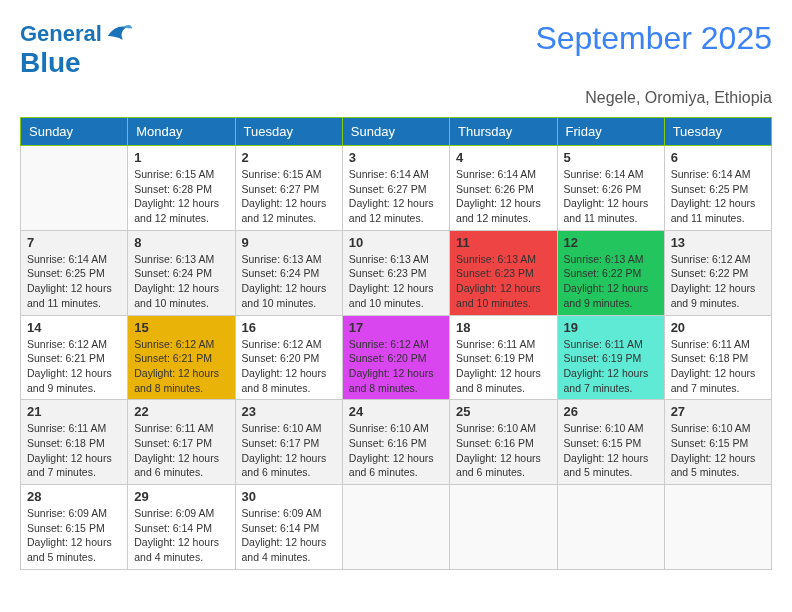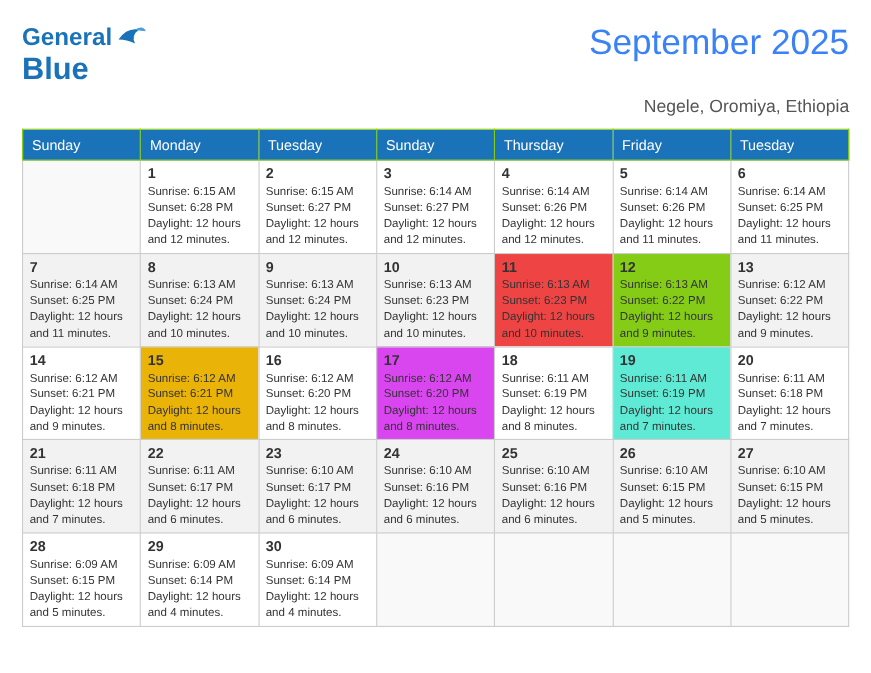--- a/index.html
+++ b/index.html
@@ -215,21 +215,21 @@
           </div>
         </td>
         <td style="background-color: #ef4444;">
           <span class="day-number">11</span>
           <div class="day-info">
             <div>Sunrise: 6:13 AM</div>
             <div>Sunset: 6:23 PM</div>
             <div>Daylight: 12 hours<br>and 10 minutes.</div>
           </div>
         </td>
-        <td style="background-color: #84cc16;">
+        <td style="background-color: #22c55e;">
           <span class="day-number">12</span>
           <div class="day-info">
             <div>Sunrise: 6:13 AM</div>
             <div>Sunset: 6:22 PM</div>
             <div>Daylight: 12 hours<br>and 9 minutes.</div>
           </div>
         </td>
         <td style="background-color: rgb(242, 242, 242);">
           <span class="day-number">13</span>
           <div class="day-info">

